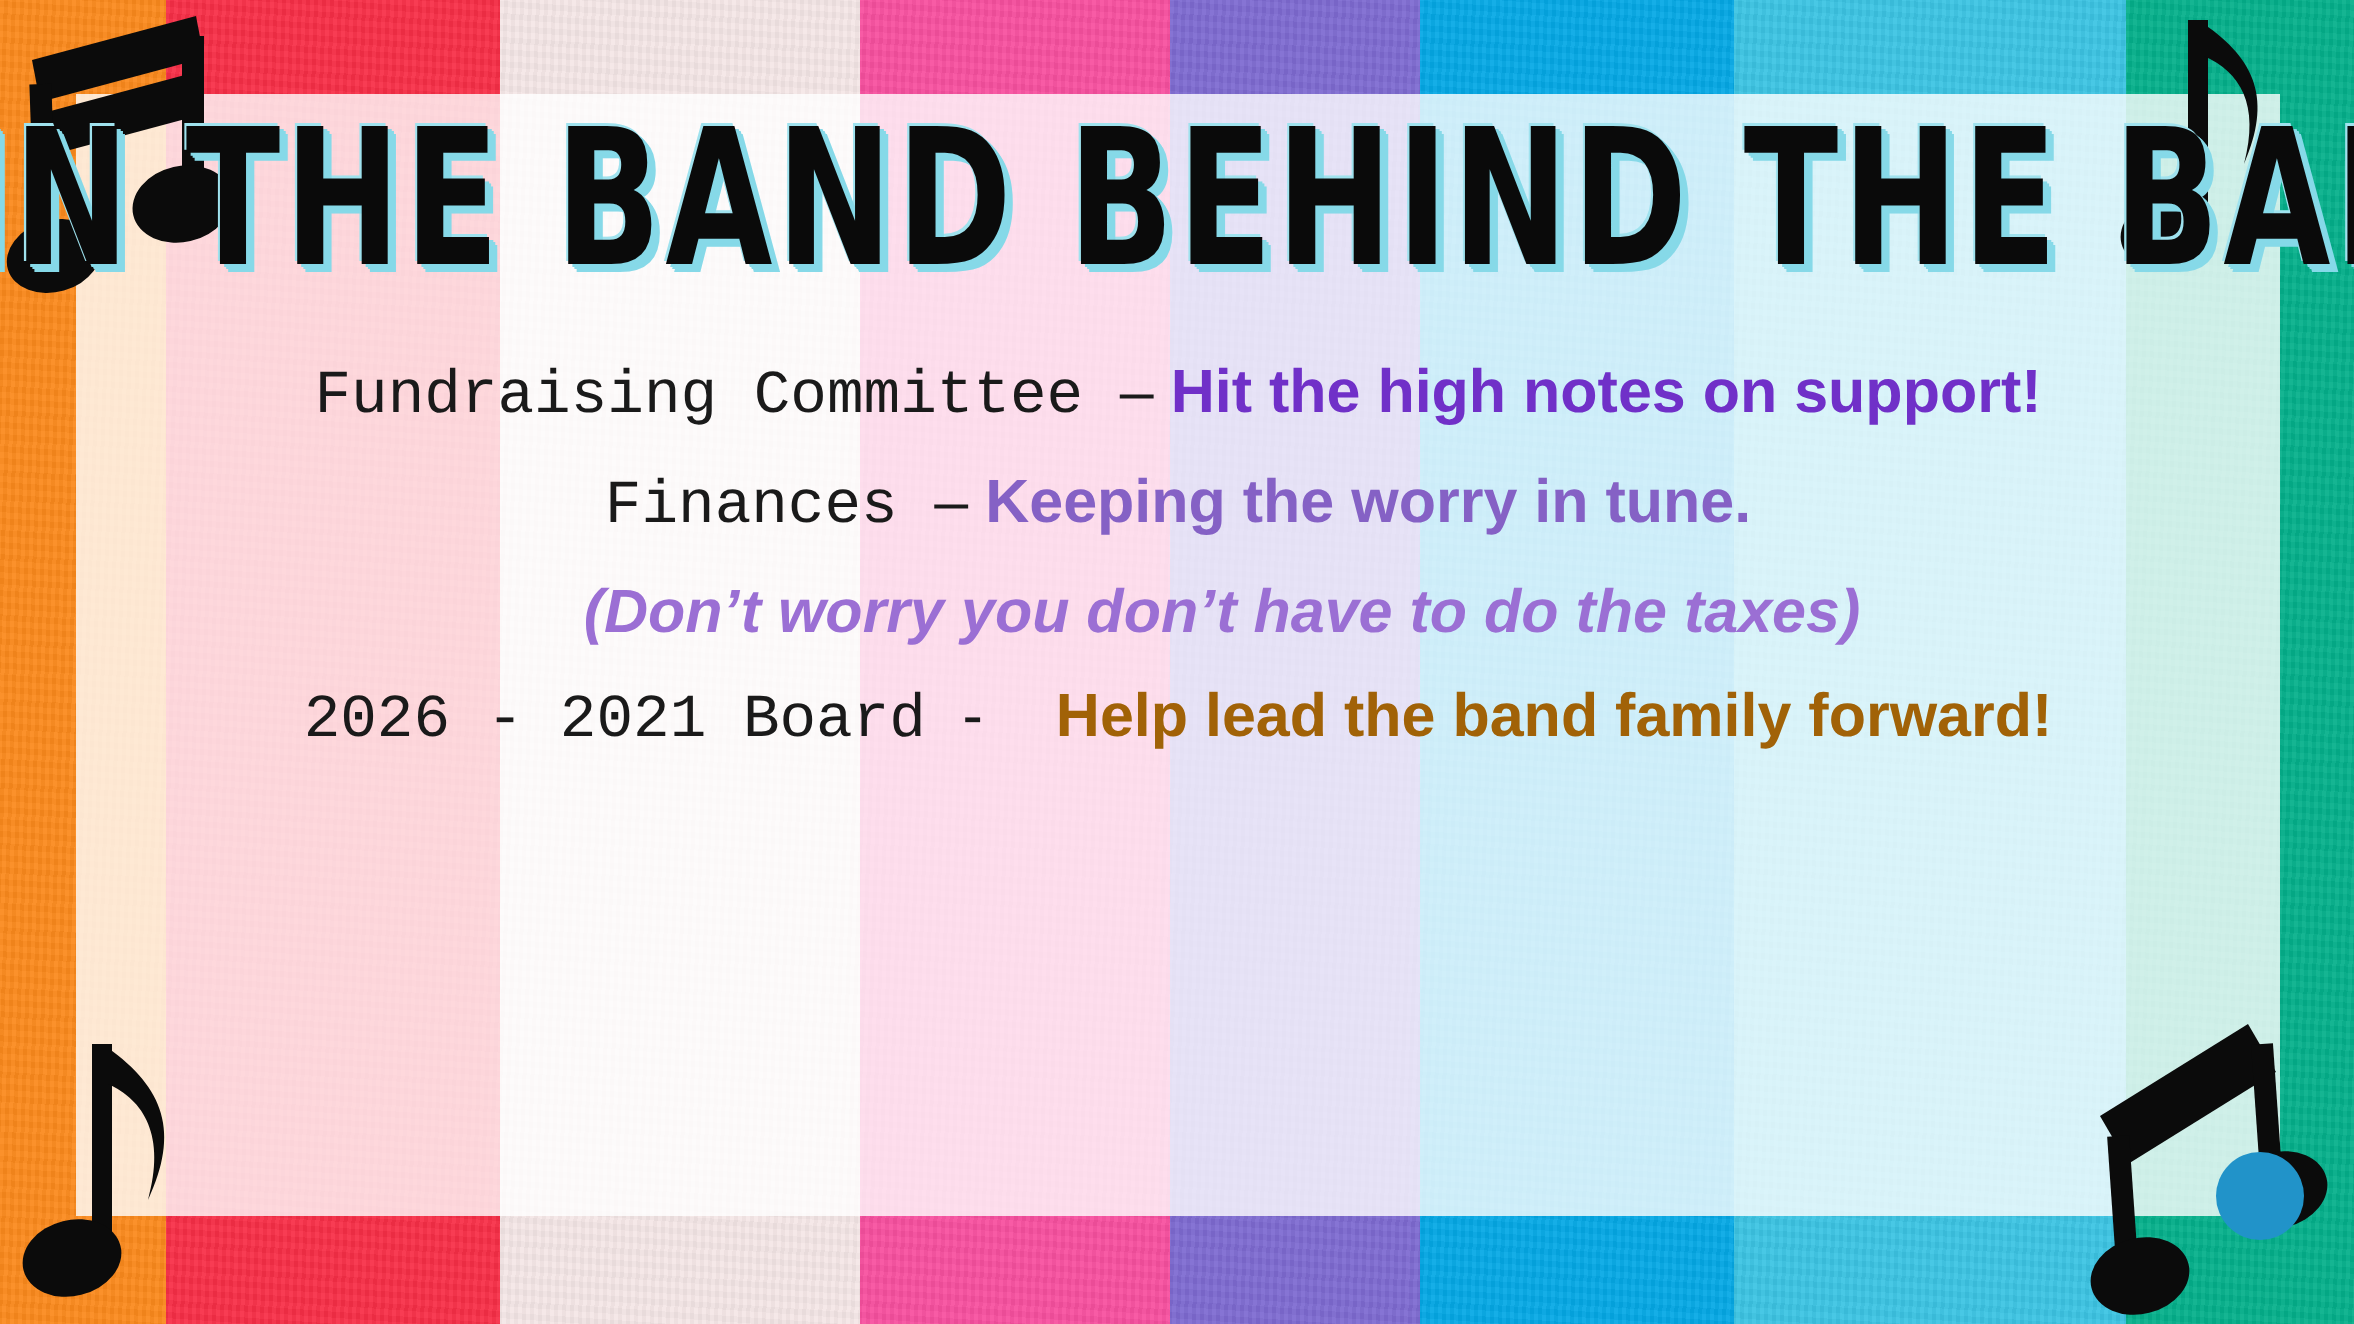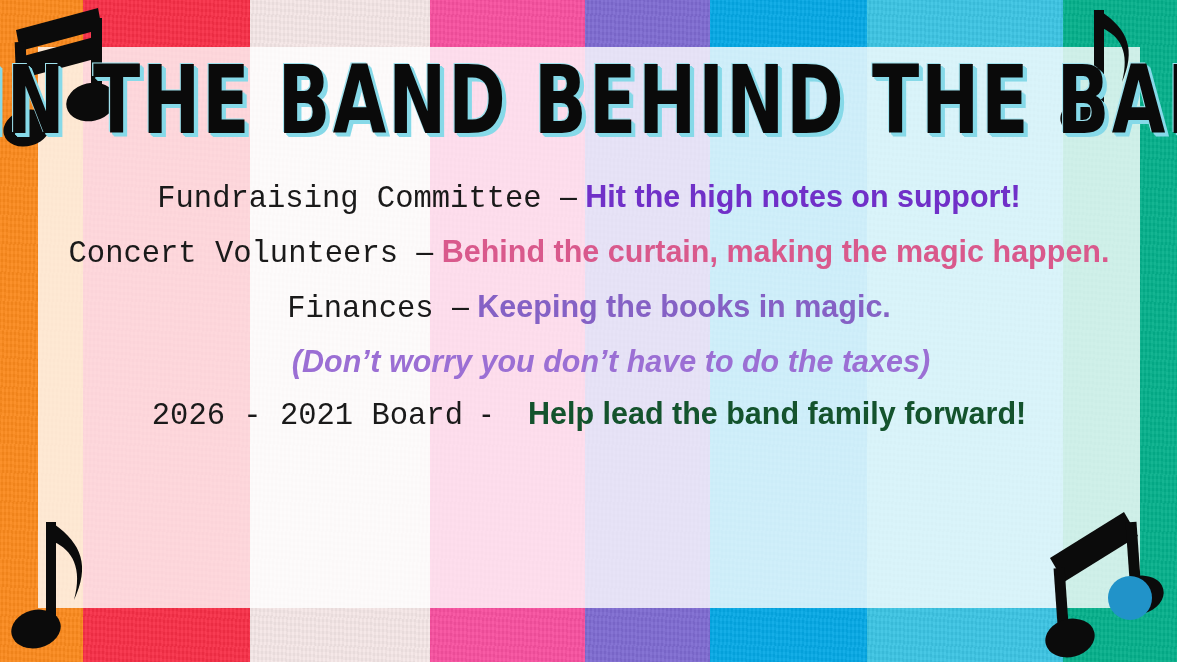--- a/index.html
+++ b/index.html
@@ -135,19 +135,18 @@
   </svg>
 
   <div class="cursor-dot"></div>
 
   <div class="title-wrap">
     <div class="title">JOIN THE BAND BEHIND THE BAND</div>
   </div>
 
   <div class="lines">
       <div class="line"><span class="role">Fundraising Committee </span><span class="sep">– </span><span class="desc" style="color: rgb(112, 48, 200);">Hit the high notes on support!</span></div>
-      <div class="line"><span class="role">Concert Volunteers </span><span class="sep">– </span><span class="desc" style="color: rgb(217, 89, 140);">Behind the curtain, making the magic happen.</span></div>
-      <div class="line"><span class="role">Finances </span><span class="sep">– </span><span class="desc" style="color: rgb(133, 97, 197);">Keeping the books in magic.</span></div>
+      <div class="line"><span class="role">Finances </span><span class="sep">– </span><span class="desc" style="color: rgb(133, 97, 197);">Keeping the worry in tune.</span></div>
       <div class="line note"><span class="desc" style="color: rgb(155, 111, 212); margin-left: 44px;">(Don’t worry you don’t have to do the taxes)</span></div>
-      <div class="line"><span class="role">2026 - 2021 Board </span><span class="sep">- </span><span class="desc" style="color: #14532d; margin-left: 28px;">Help lead the band family forward!</span></div>
+      <div class="line"><span class="role">2026 - 2021 Board </span><span class="sep">- </span><span class="desc" style="color: #a16207; margin-left: 28px;">Help lead the band family forward!</span></div>
     </div>
 
 </div>
 
 </body></html>

